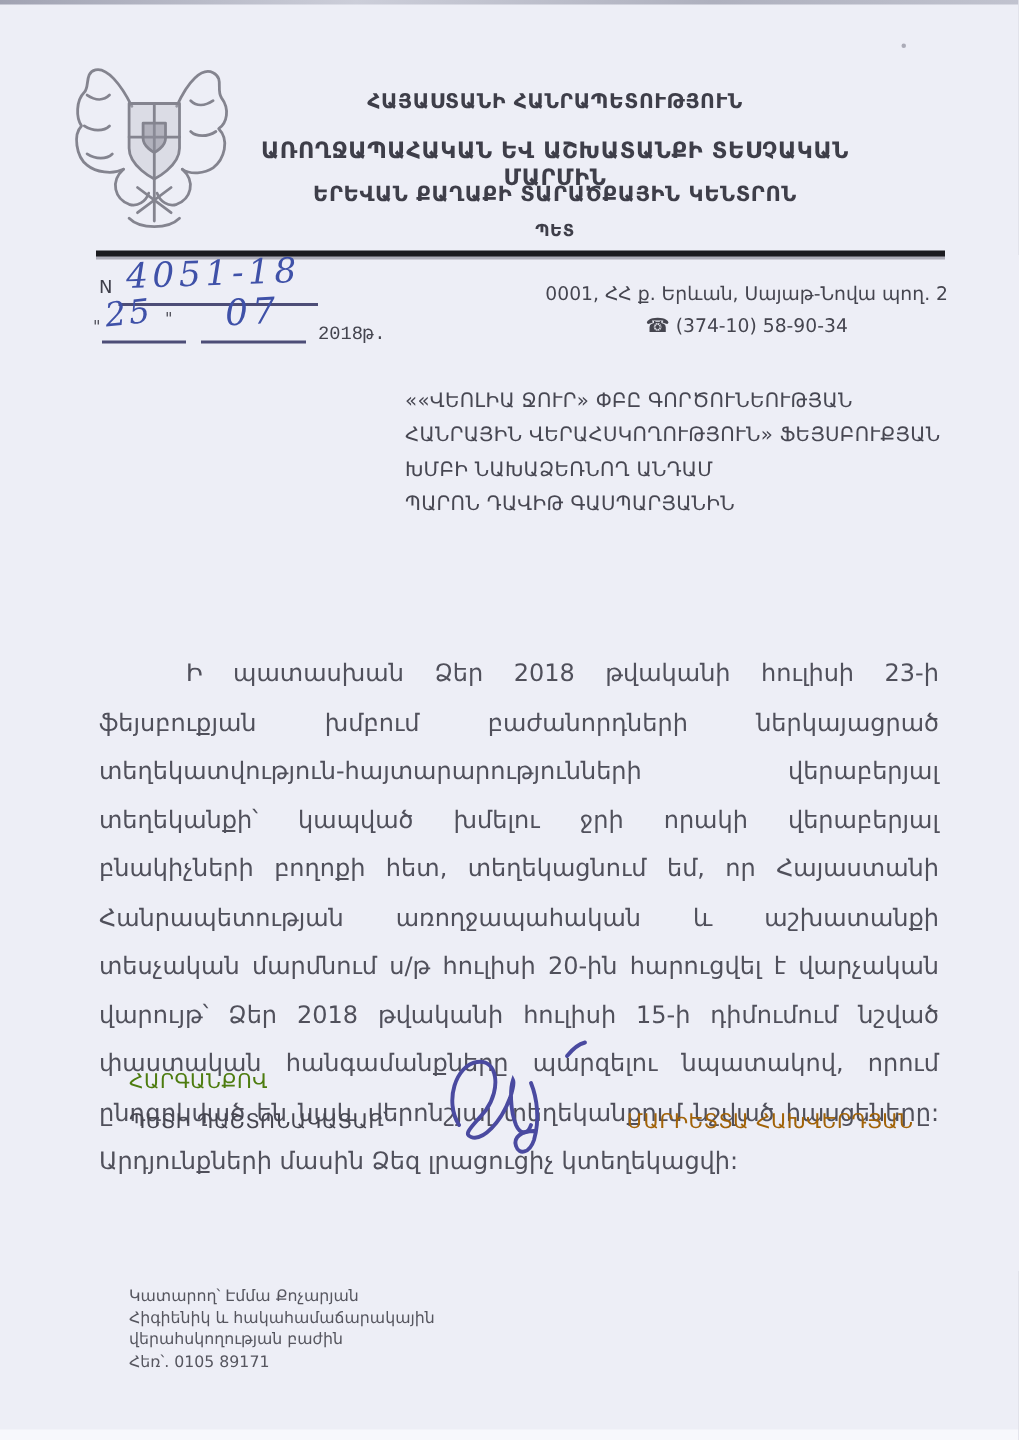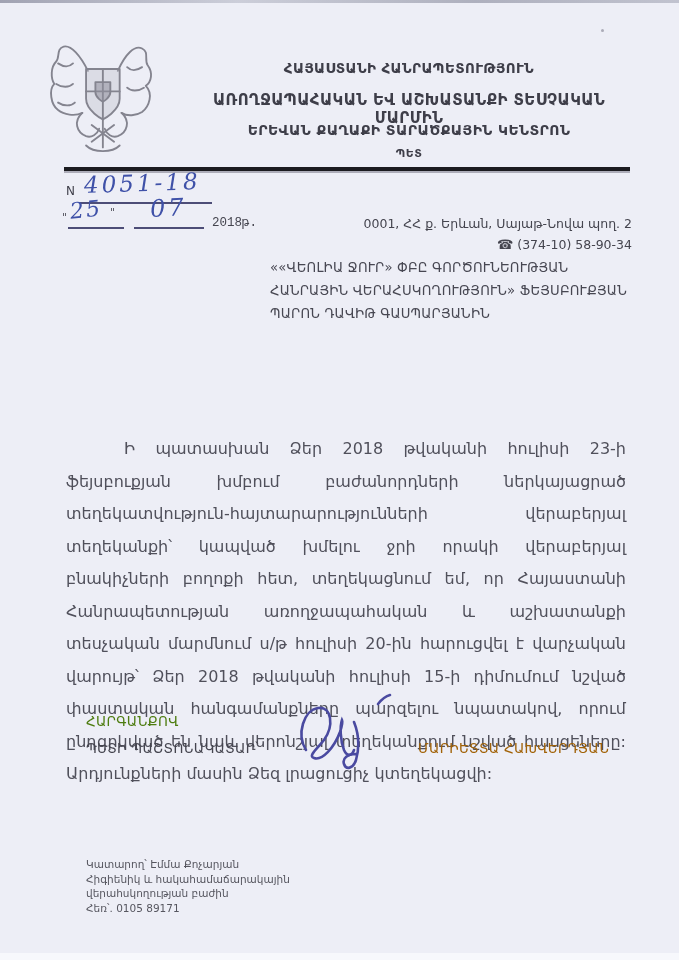--- a/index.html
+++ b/index.html
@@ -13,21 +13,21 @@
     overflow:hidden;
   }
   .edge-top{position:absolute;top:0;left:0;right:0;height:3px;
     background:linear-gradient(90deg,#9395a6,#c6c8d4 35%,#a3a5b4 70%,#b9bbc8);opacity:.85;}
   .edge-bottom{position:absolute;bottom:0;left:0;right:0;height:7px;background:#f7f8fc;}
   .speck{position:absolute;width:3px;height:3px;border-radius:50%;background:#9a9aa8;opacity:.8;}
 
   .emblem{position:absolute;left:45px;top:32px;width:112px;height:130px;}
 
   .hdr{position:absolute;left:150px;width:440px;text-align:center;
-    font-weight:bold;color:#3e3e49;letter-spacing:.4px;padding-left:39px;}
+    font-weight:bold;color:#3e3e49;letter-spacing:.4px;}
   .hdr-1{top:60px;font-size:13.5px;}
   .hdr-2{top:91px;font-size:15px;}
   .hdr-3{top:122px;font-size:14px;}
   .hdr-4{top:147px;font-size:11px;}
 
   .divider{position:absolute;left:64px;top:167px;width:566px;height:4px;
     background:#1b1b20;box-shadow:0 2px 0 rgba(120,120,135,.55);}
 
   .ref-label{position:absolute;left:66px;top:184px;font-size:12px;color:#3f3f4a;}
   .hand{font-family:"DejaVu Serif", serif;font-style:italic;color:#3f51a8;}
@@ -36,22 +36,22 @@
   .ref-underline1{position:absolute;left:79px;top:202px;width:133px;border-bottom:2px solid #4d4d77;}
   .q{position:absolute;font-size:11px;color:#55555f;}
   .q-open{left:62px;top:211px;}
   .q-close{left:110px;top:206px;}
   .date-day{position:absolute;left:70px;top:197px;font-size:22px;transform:rotate(-6deg);letter-spacing:2px;}
   .date-underline1{position:absolute;left:68px;top:227px;width:56px;border-bottom:2px solid #4d4d77;}
   .date-month{position:absolute;left:150px;top:194px;font-size:24px;transform:rotate(-3deg);letter-spacing:3px;}
   .date-underline2{position:absolute;left:134px;top:227px;width:70px;border-bottom:2px solid #4d4d77;}
   .date-year{position:absolute;left:212px;top:214px;font-size:12.5px;color:#45454f;font-family:Liberation Mono, monospace;}
 
-  .contact{position:absolute;right:47px;top:185px;text-align:right;font-size:12.5px;
-    color:#45454f;line-height:21px;margin-top:28px;}
+  .contact{position:absolute;right:47px;top:185px;text-align:center;font-size:12.5px;
+    color:#45454f;line-height:21px;}
   .phone-icon{font-size:13px;margin-right:4px;}
 
   .recipient{position:absolute;left:270px;width:358px;top:256px;text-align:left;
     font-size:13.2px;line-height:23px;color:#474752;letter-spacing:.2px;}
 
   .salutation{position:absolute;left:128px;top:399px;font-size:16px;color:#4e4e59;}
 
   .body-par{position:absolute;left:66px;top:433px;width:560px;
     font-size:16px;line-height:32.5px;text-align:justify;text-indent:58px;color:#50505b;}
 
@@ -112,20 +112,21 @@
   <div class="date-year">2018թ.</div>
 
   <div class="contact">
     <div>0001, ՀՀ ք. Երևան, Սայաթ-Նովա պող. 2</div>
     <div><span class="phone-icon">☎</span><span>(374-10) 58-90-34</span></div>
   </div>
 
   <div class="recipient">
     <div>««ՎԵՈԼԻԱ ՋՈՒՐ» ՓԲԸ ԳՈՐԾՈՒՆԵՈՒԹՅԱՆ</div>
     <div>ՀԱՆՐԱՅԻՆ ՎԵՐԱՀՍԿՈՂՈՒԹՅՈՒՆ» ՖԵՅՍԲՈՒՔՅԱՆ</div>
+    <div>ԽՄԲԻ ՆԱԽԱՁԵՌՆՈՂ ԱՆԴԱՄ</div>
     <div>ՊԱՐՈՆ ԴԱՎԻԹ ԳԱՍՊԱՐՅԱՆԻՆ</div>
   </div>
 
   <div class="body-par">Ի պատասխան Ձեր 2018 թվականի հուլիսի 23-ի ֆեյսբուքյան խմբում բաժանորդների ներկայացրած տեղեկատվություն-հայտարարությունների վերաբերյալ տեղեկանքի՝ կապված խմելու ջրի որակի վերաբերյալ բնակիչների բողոքի հետ, տեղեկացնում եմ, որ Հայաստանի Հանրապետության առողջապահական և աշխատանքի տեսչական մարմնում ս/թ հուլիսի 20-ին հարուցվել է վարչական վարույթ՝ Ձեր 2018 թվականի հուլիսի 15-ի դիմումում նշված փաստական հանգամանքները պարզելու նպատակով, որում ընդգրկված են նաև վերոնշյալ տեղեկանքում նշված հասցեները: Արդյունքների մասին Ձեզ լրացուցիչ կտեղեկացվի:</div>
 
   <div class="sig-respect">ՀԱՐԳԱՆՔՈՎ</div>
   <div class="sig-title">ՊԵՏԻ ՊԱՇՏՈՆԱԿԱՏԱՐ՝</div>
   <svg class="sig-svg" viewBox="0 0 120 92">
     <g stroke="#4a4aa0" fill="none" stroke-width="2.6" stroke-linecap="round">
       <path d="M18,62 C8,46 16,22 30,20 C44,18 46,38 36,52 C28,62 20,68 26,70 C34,73 46,60 52,44 C54,38 55,34 54,32 C52,38 52,52 56,62 C59,69 64,68 66,62"></path>

